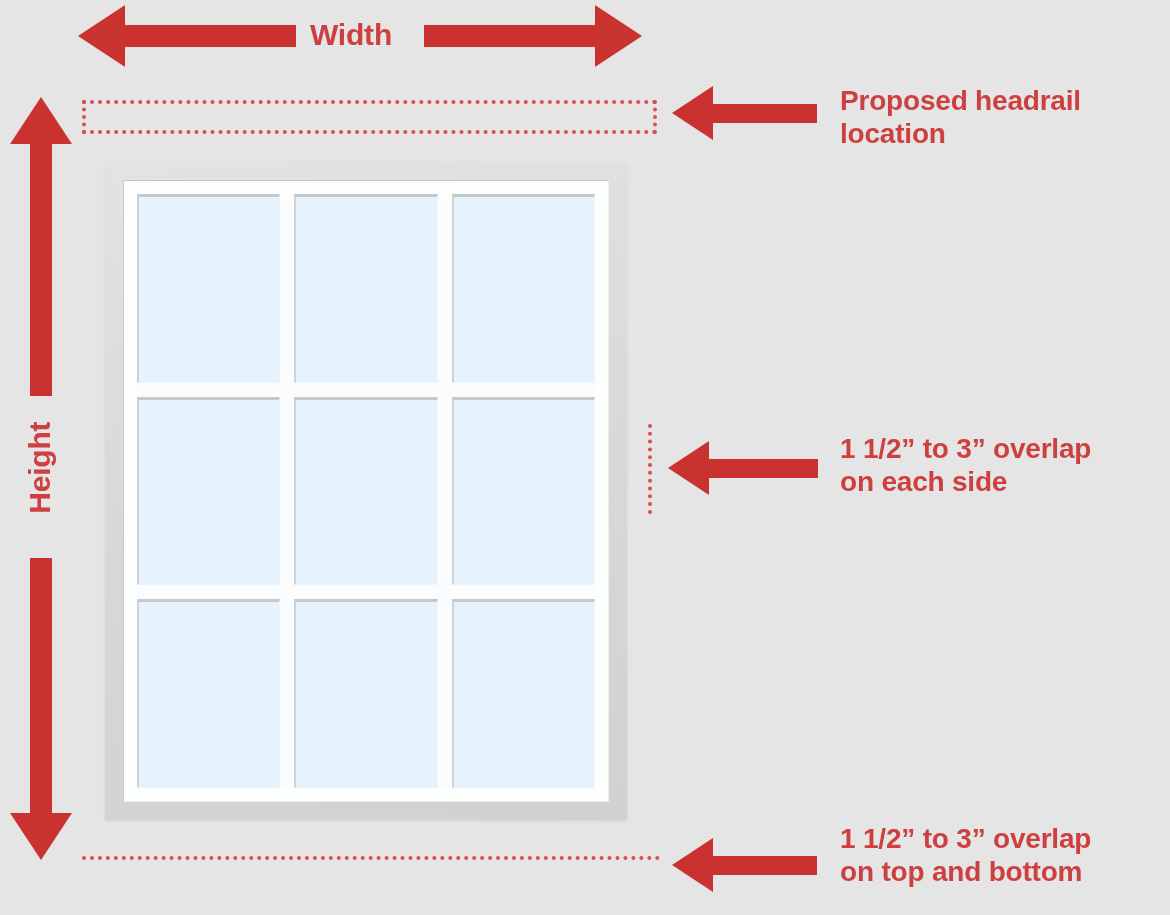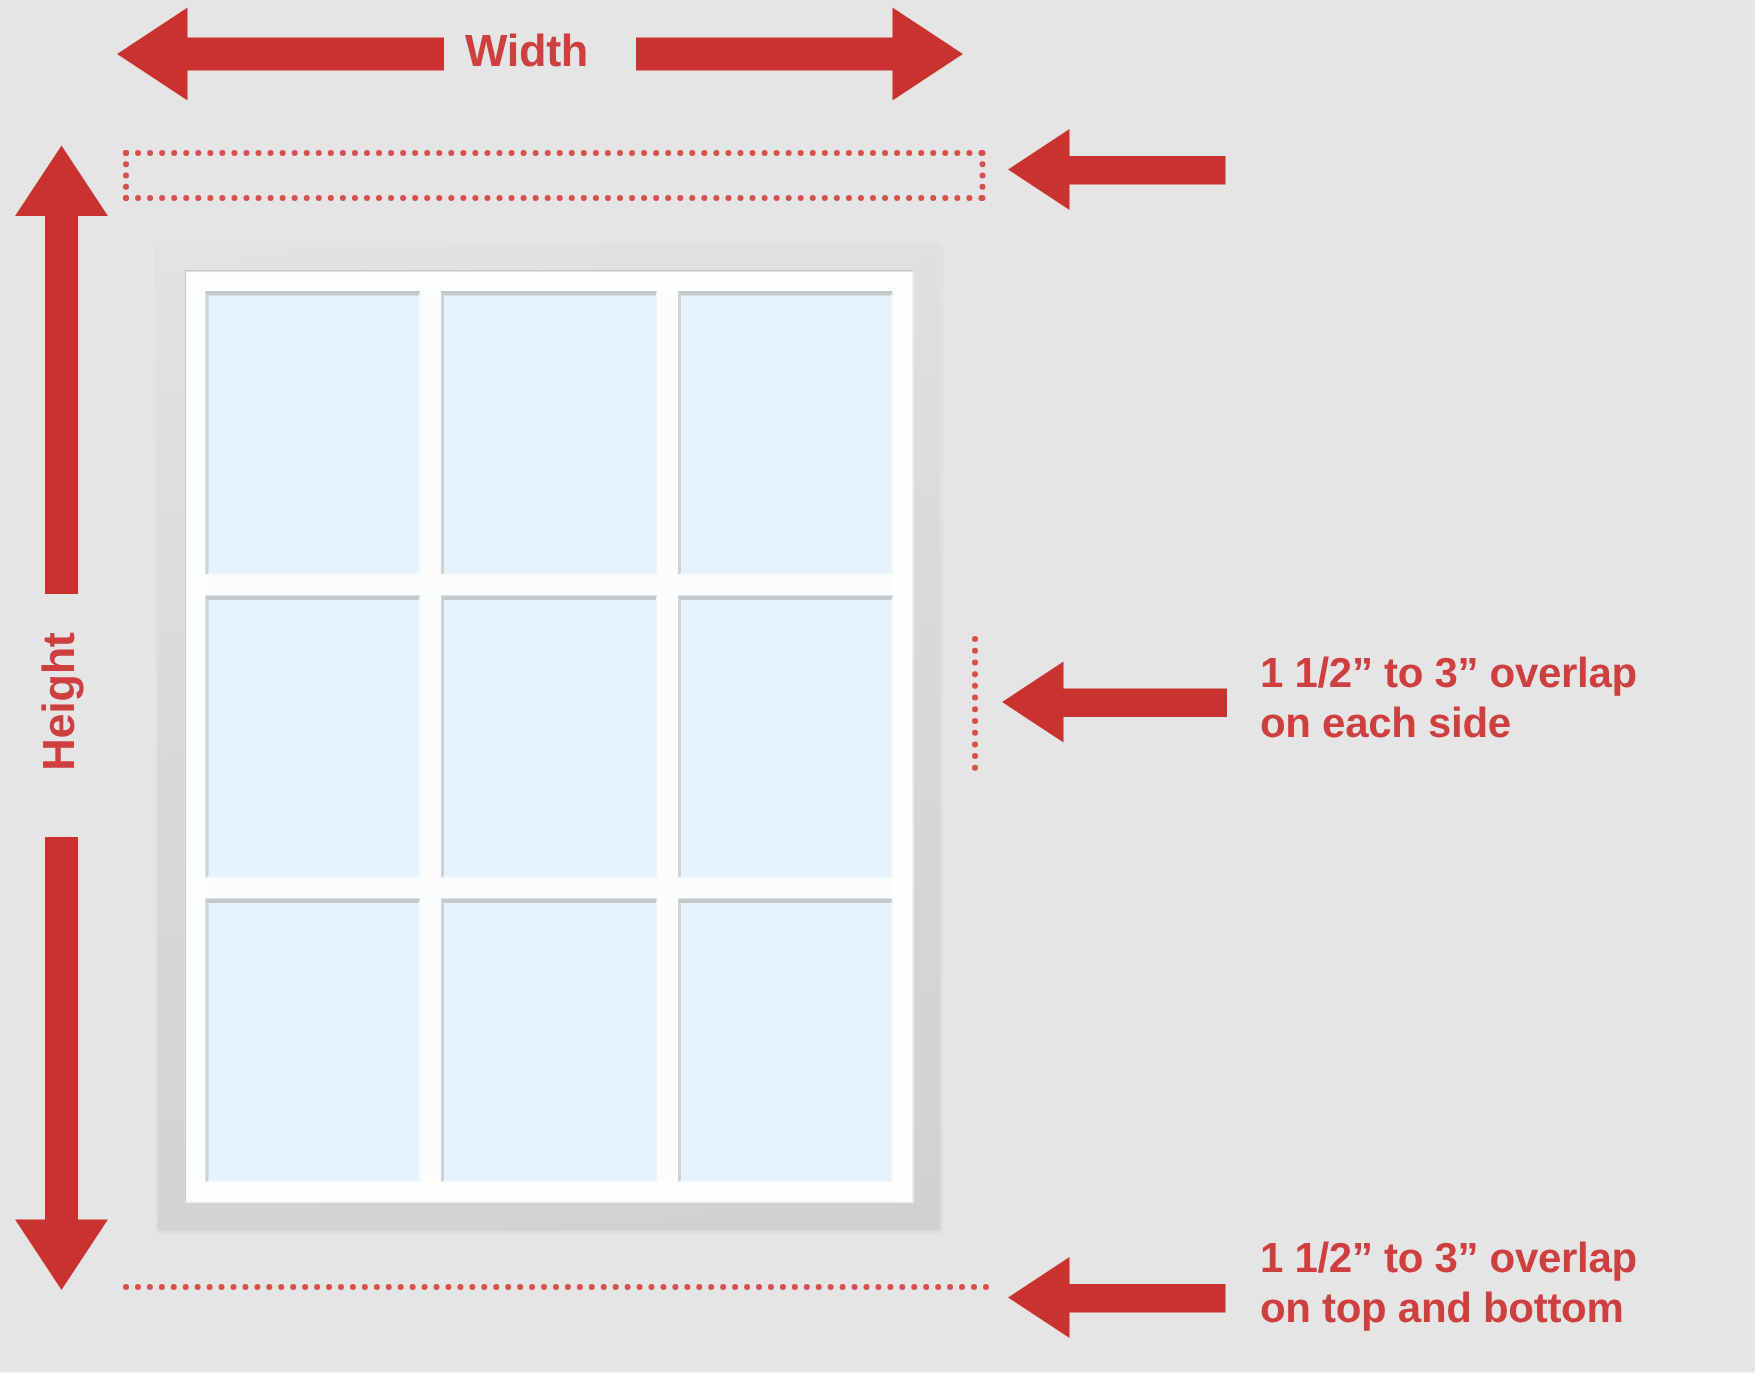--- a/index.html
+++ b/index.html
@@ -169,20 +169,22 @@
   <div class="dotted-box" style="left:82px; top:100px; width:575px; height:34px;"></div>
 
   <div class="dotted-vline" style="left:648px; top:424px; height:90px;"></div>
 
   <div class="dotted-hline" style="left:82px; top:856px; width:578px;"></div>
 
   <div>
     <div class="arrow-head head-left" style="left:672px; top:86px; border-top-width:27px; border-bottom-width:27px; border-right-width:41px;"></div>
     <div class="arrow-shaft" style="left:712px; top:104px; width:105px; height:19px;"></div>
   </div>
+  <div class="label label-right label-headrail">Proposed headrail
+location</div>
 
   <div>
     <div class="arrow-head head-left" style="left:668px; top:441px; border-top-width:27px; border-bottom-width:27px; border-right-width:41px;"></div>
     <div class="arrow-shaft" style="left:708px; top:459px; width:110px; height:19px;"></div>
   </div>
   <div class="label label-right label-side">1 1/2” to 3” overlap
 on each side</div>
 
   <div>
     <div class="arrow-head head-left" style="left:672px; top:838px; border-top-width:27px; border-bottom-width:27px; border-right-width:41px;"></div>

